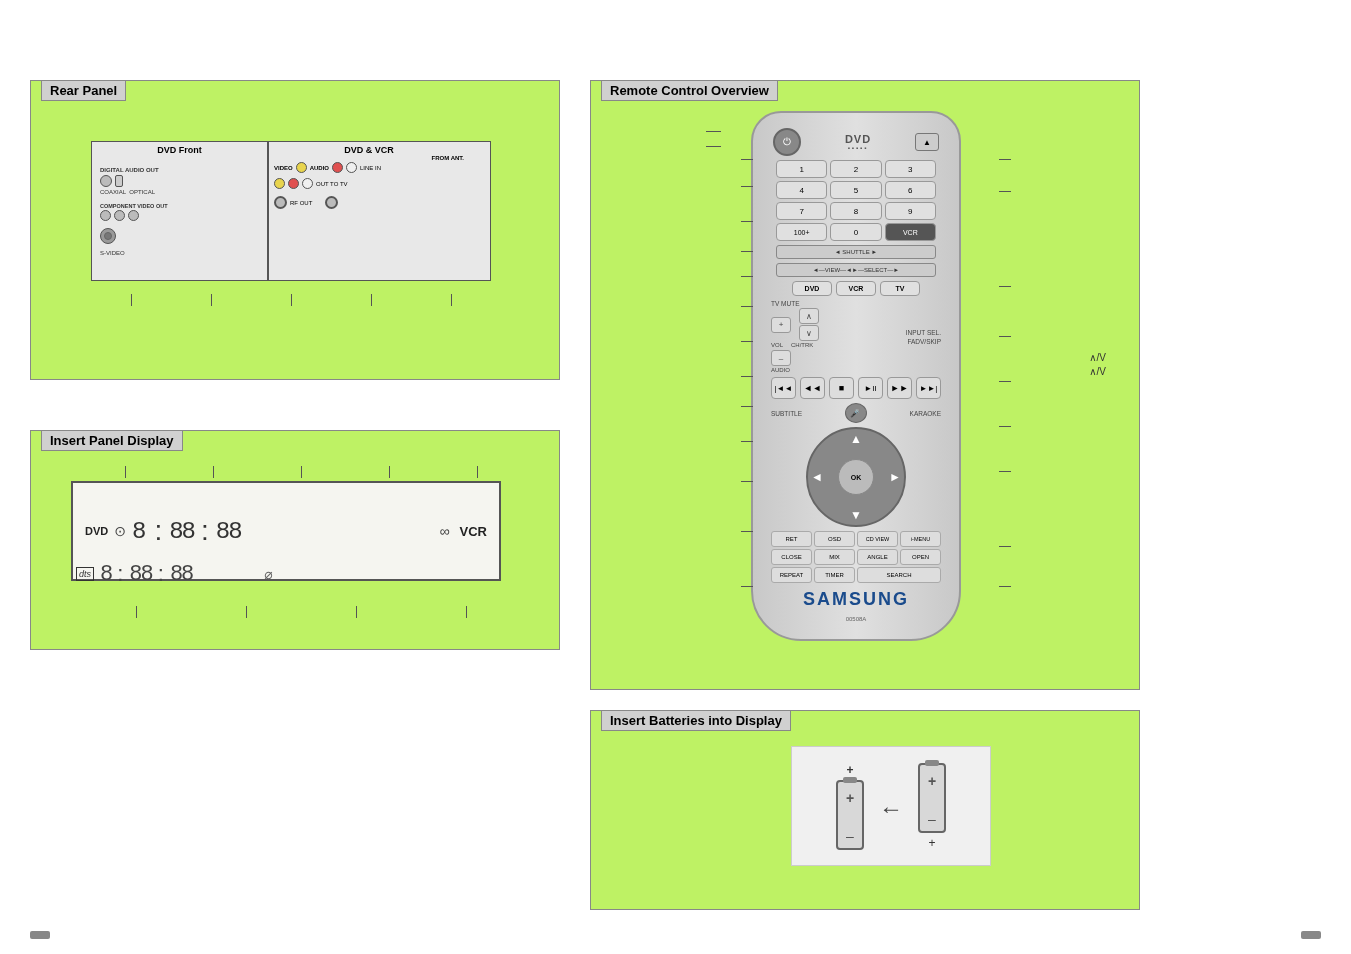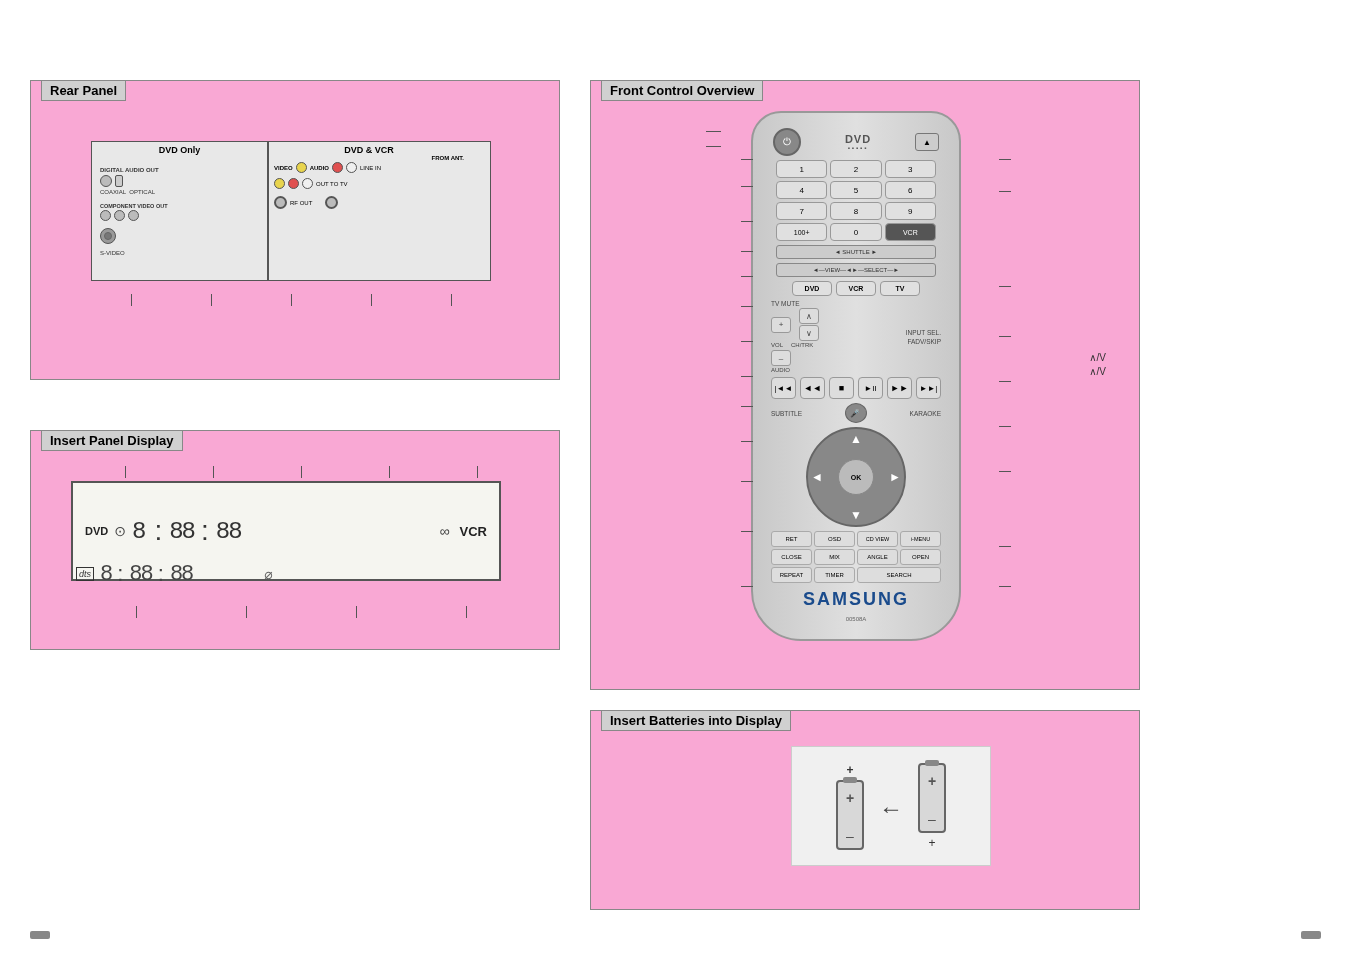--- a/index.html
+++ b/index.html
@@ -9,21 +9,21 @@
       background: #ffffff;
       font-family: Arial, sans-serif;
       font-size: 12px;
       overflow: hidden;
       position: relative;
     }
 
     .section-box {
       position: absolute;
       border: 1.5px solid #888;
-      background: #f9a8d4;
+      background: #bef264;
     }
 
     .section-header {
       position: absolute;
       top: -1px;
       left: 10px;
       background: #d0d0d0;
       padding: 2px 8px;
       font-weight: bold;
       font-size: 13px;
@@ -390,21 +390,21 @@
 </head>
 <body>
 
 <div class="section-box" id="rear-panel">
   <div class="section-header">Rear Panel</div>
 
   <div class="rear-panel-diagram">
     <div class="device-box">
 
       <div style="position:absolute; top:0; left:0; width:175px; height:100%;">
-        <div class="device-label">DVD Only</div>
+        <div class="device-label">DVD Front</div>
 
         <div style="position:absolute; top:25px; left:8px; display:flex; flex-direction:column; gap:4px;">
 
           <div style="display:flex; flex-direction:column; align-items:flex-start; gap:2px;">
             <span style="font-size:6px; font-weight:bold; color:#333;">DIGITAL AUDIO OUT</span>
             <div style="display:flex; gap:3px; align-items:center;">
               <div style="width:12px; height:12px; border-radius:50%; border:1.5px solid #555; background:#bbb;"></div>
               <div style="width:8px; height:12px; border:1.5px solid #555; background:#ccc; border-radius:2px;"></div>
             </div>
             <span style="font-size:6px; color:#333;">COAXIAL&nbsp;&nbsp;OPTICAL</span>
@@ -509,21 +509,21 @@
 
   <div style="position:absolute; top:175px; left:50px; width:440px; height:15px; display:flex; justify-content:space-around; align-items:flex-start;">
     <div style="width:1px; height:12px; background:#555;"></div>
     <div style="width:1px; height:12px; background:#555;"></div>
     <div style="width:1px; height:12px; background:#555;"></div>
     <div style="width:1px; height:12px; background:#555;"></div>
   </div>
 </div>
 
 <div class="section-box" id="remote-overview">
-  <div class="section-header">Front Control Overview</div>
+  <div class="section-header">Remote Control Overview</div>
 
   <div style="position:absolute; top:30px; left:30px; width:490px; height:560px;">
 
     <div style="position:absolute; left:0; top:20px; width:100px; font-size:7px; color:#333; line-height:1.2;">
       <div style="display:flex; align-items:center; margin-bottom:14px;">
         <span style="flex:1; text-align:right; padding-right:4px;"></span>
         <div style="width:15px; height:1px; background:#555;"></div>
       </div>
       <div style="display:flex; align-items:center; margin-bottom:12px;">
         <span style="flex:1; text-align:right; padding-right:4px; font-size:6.5px;"></span>

